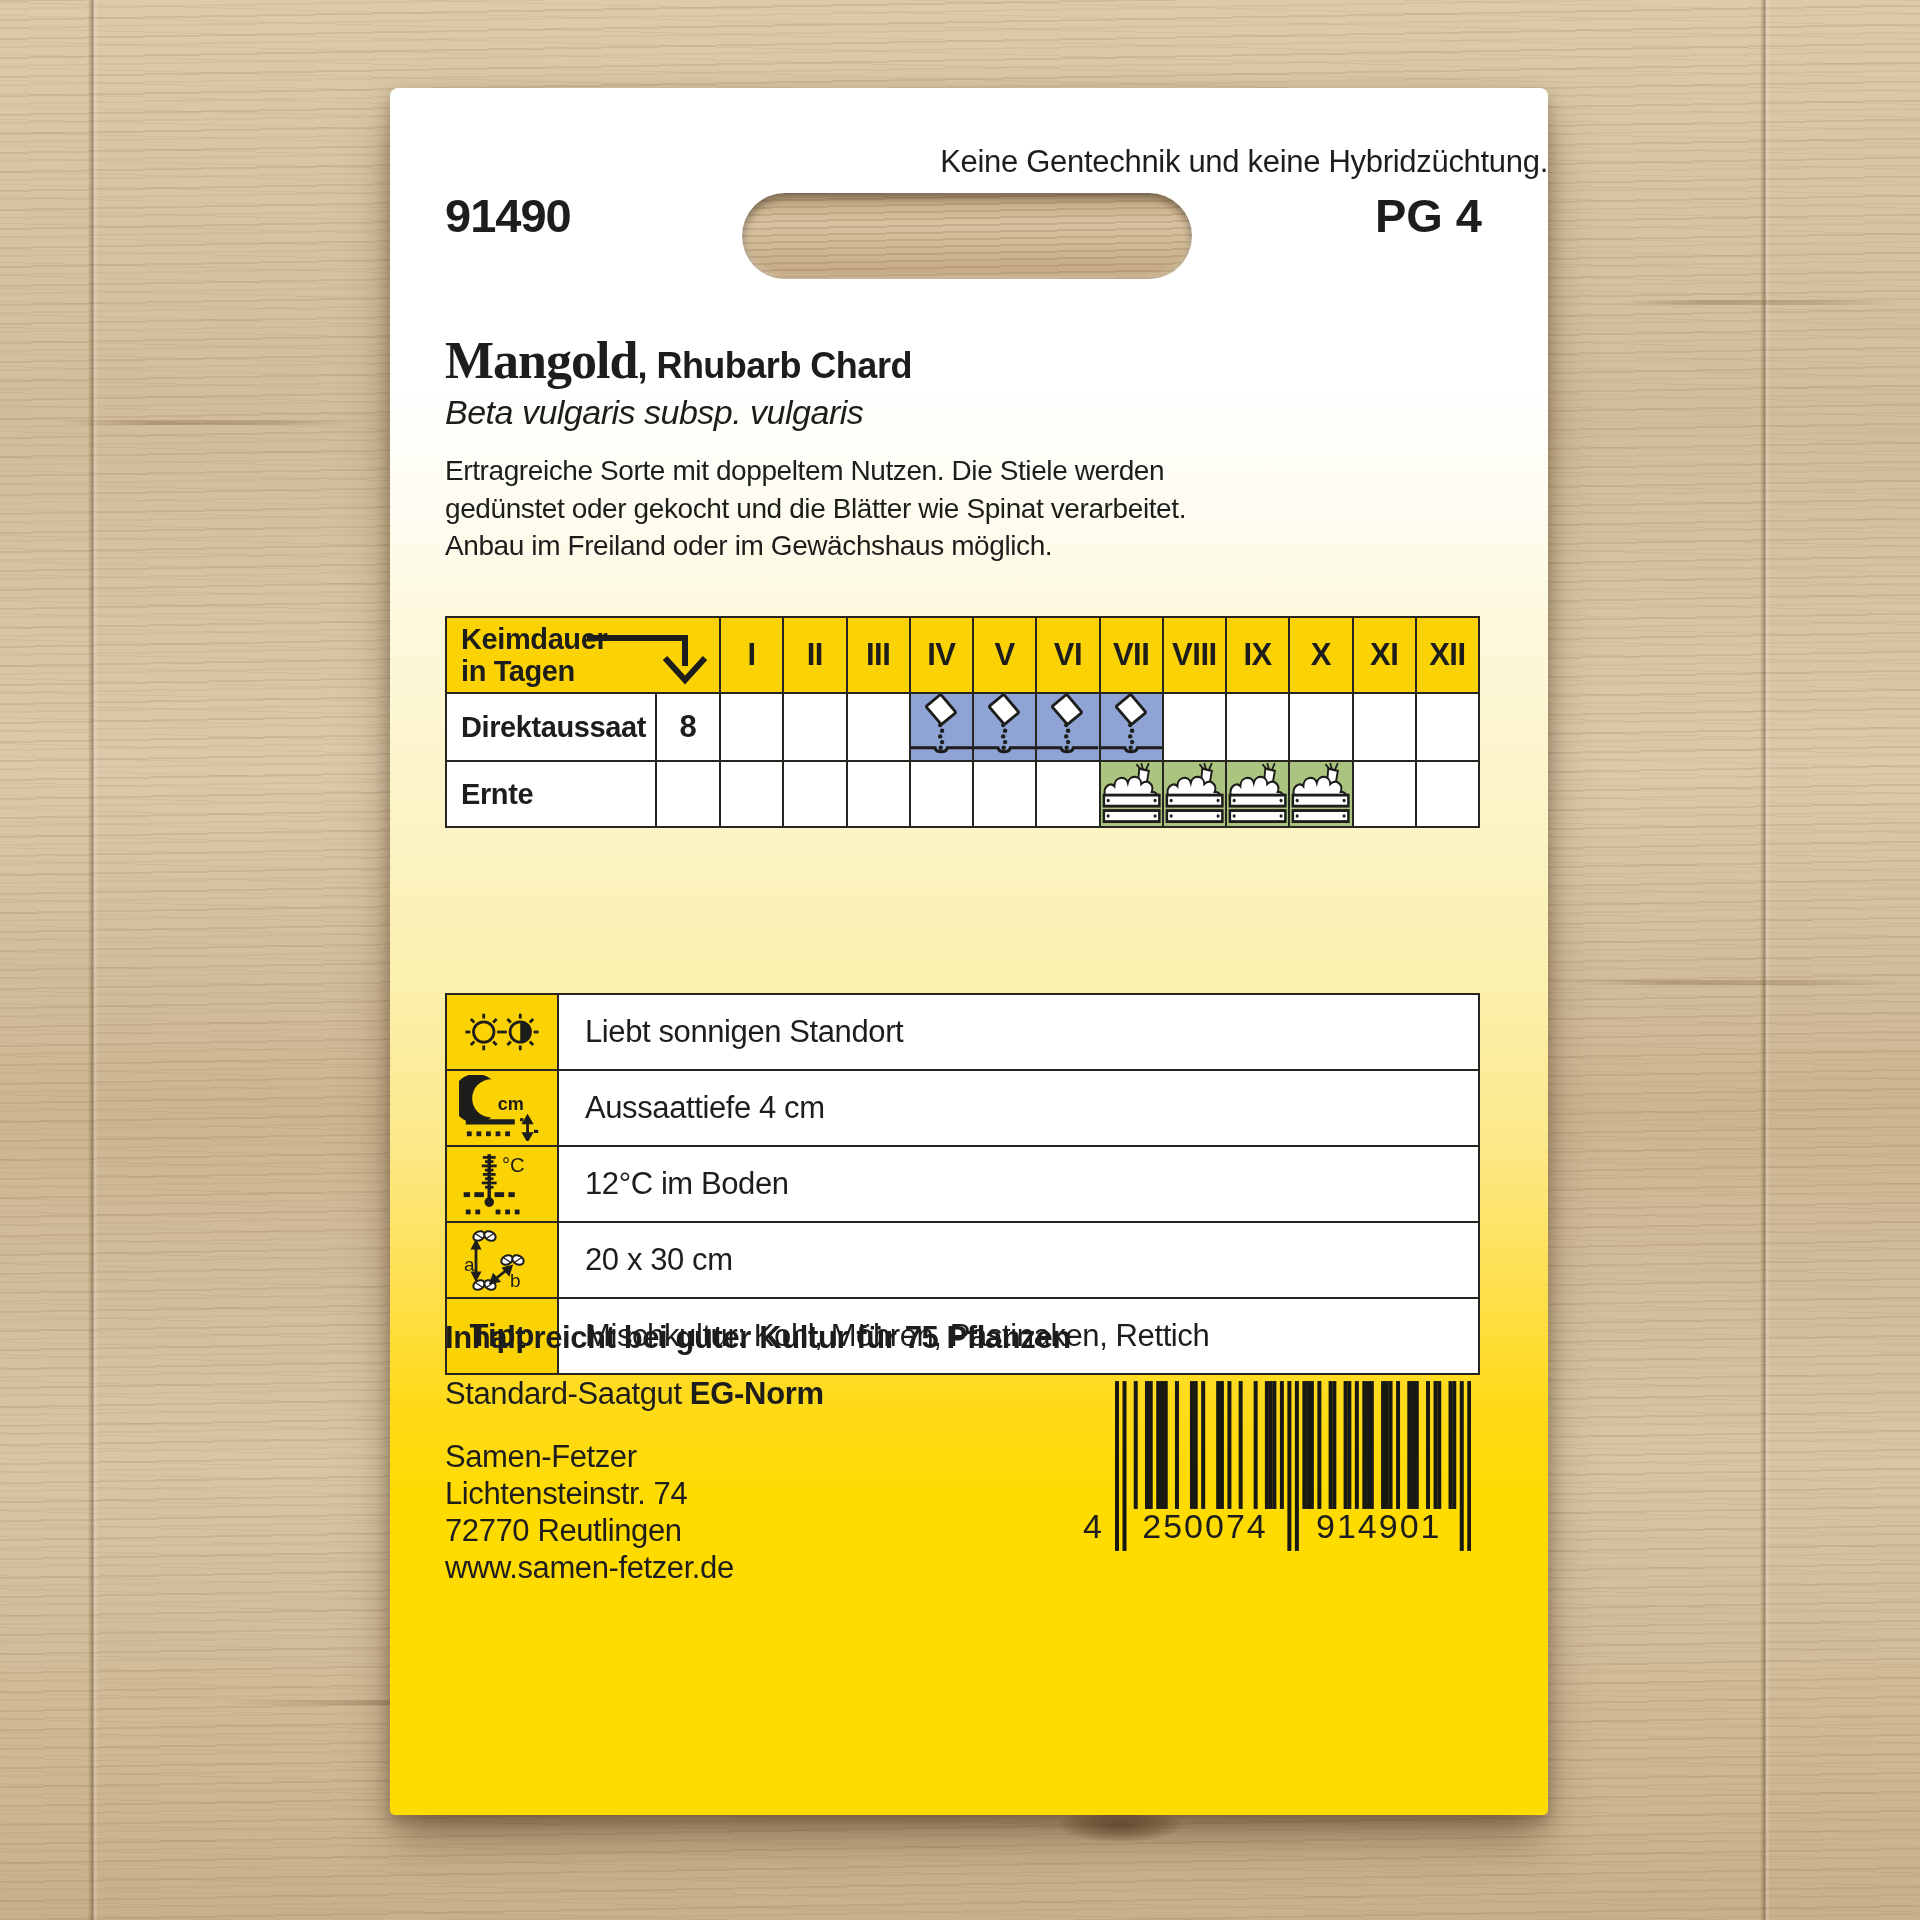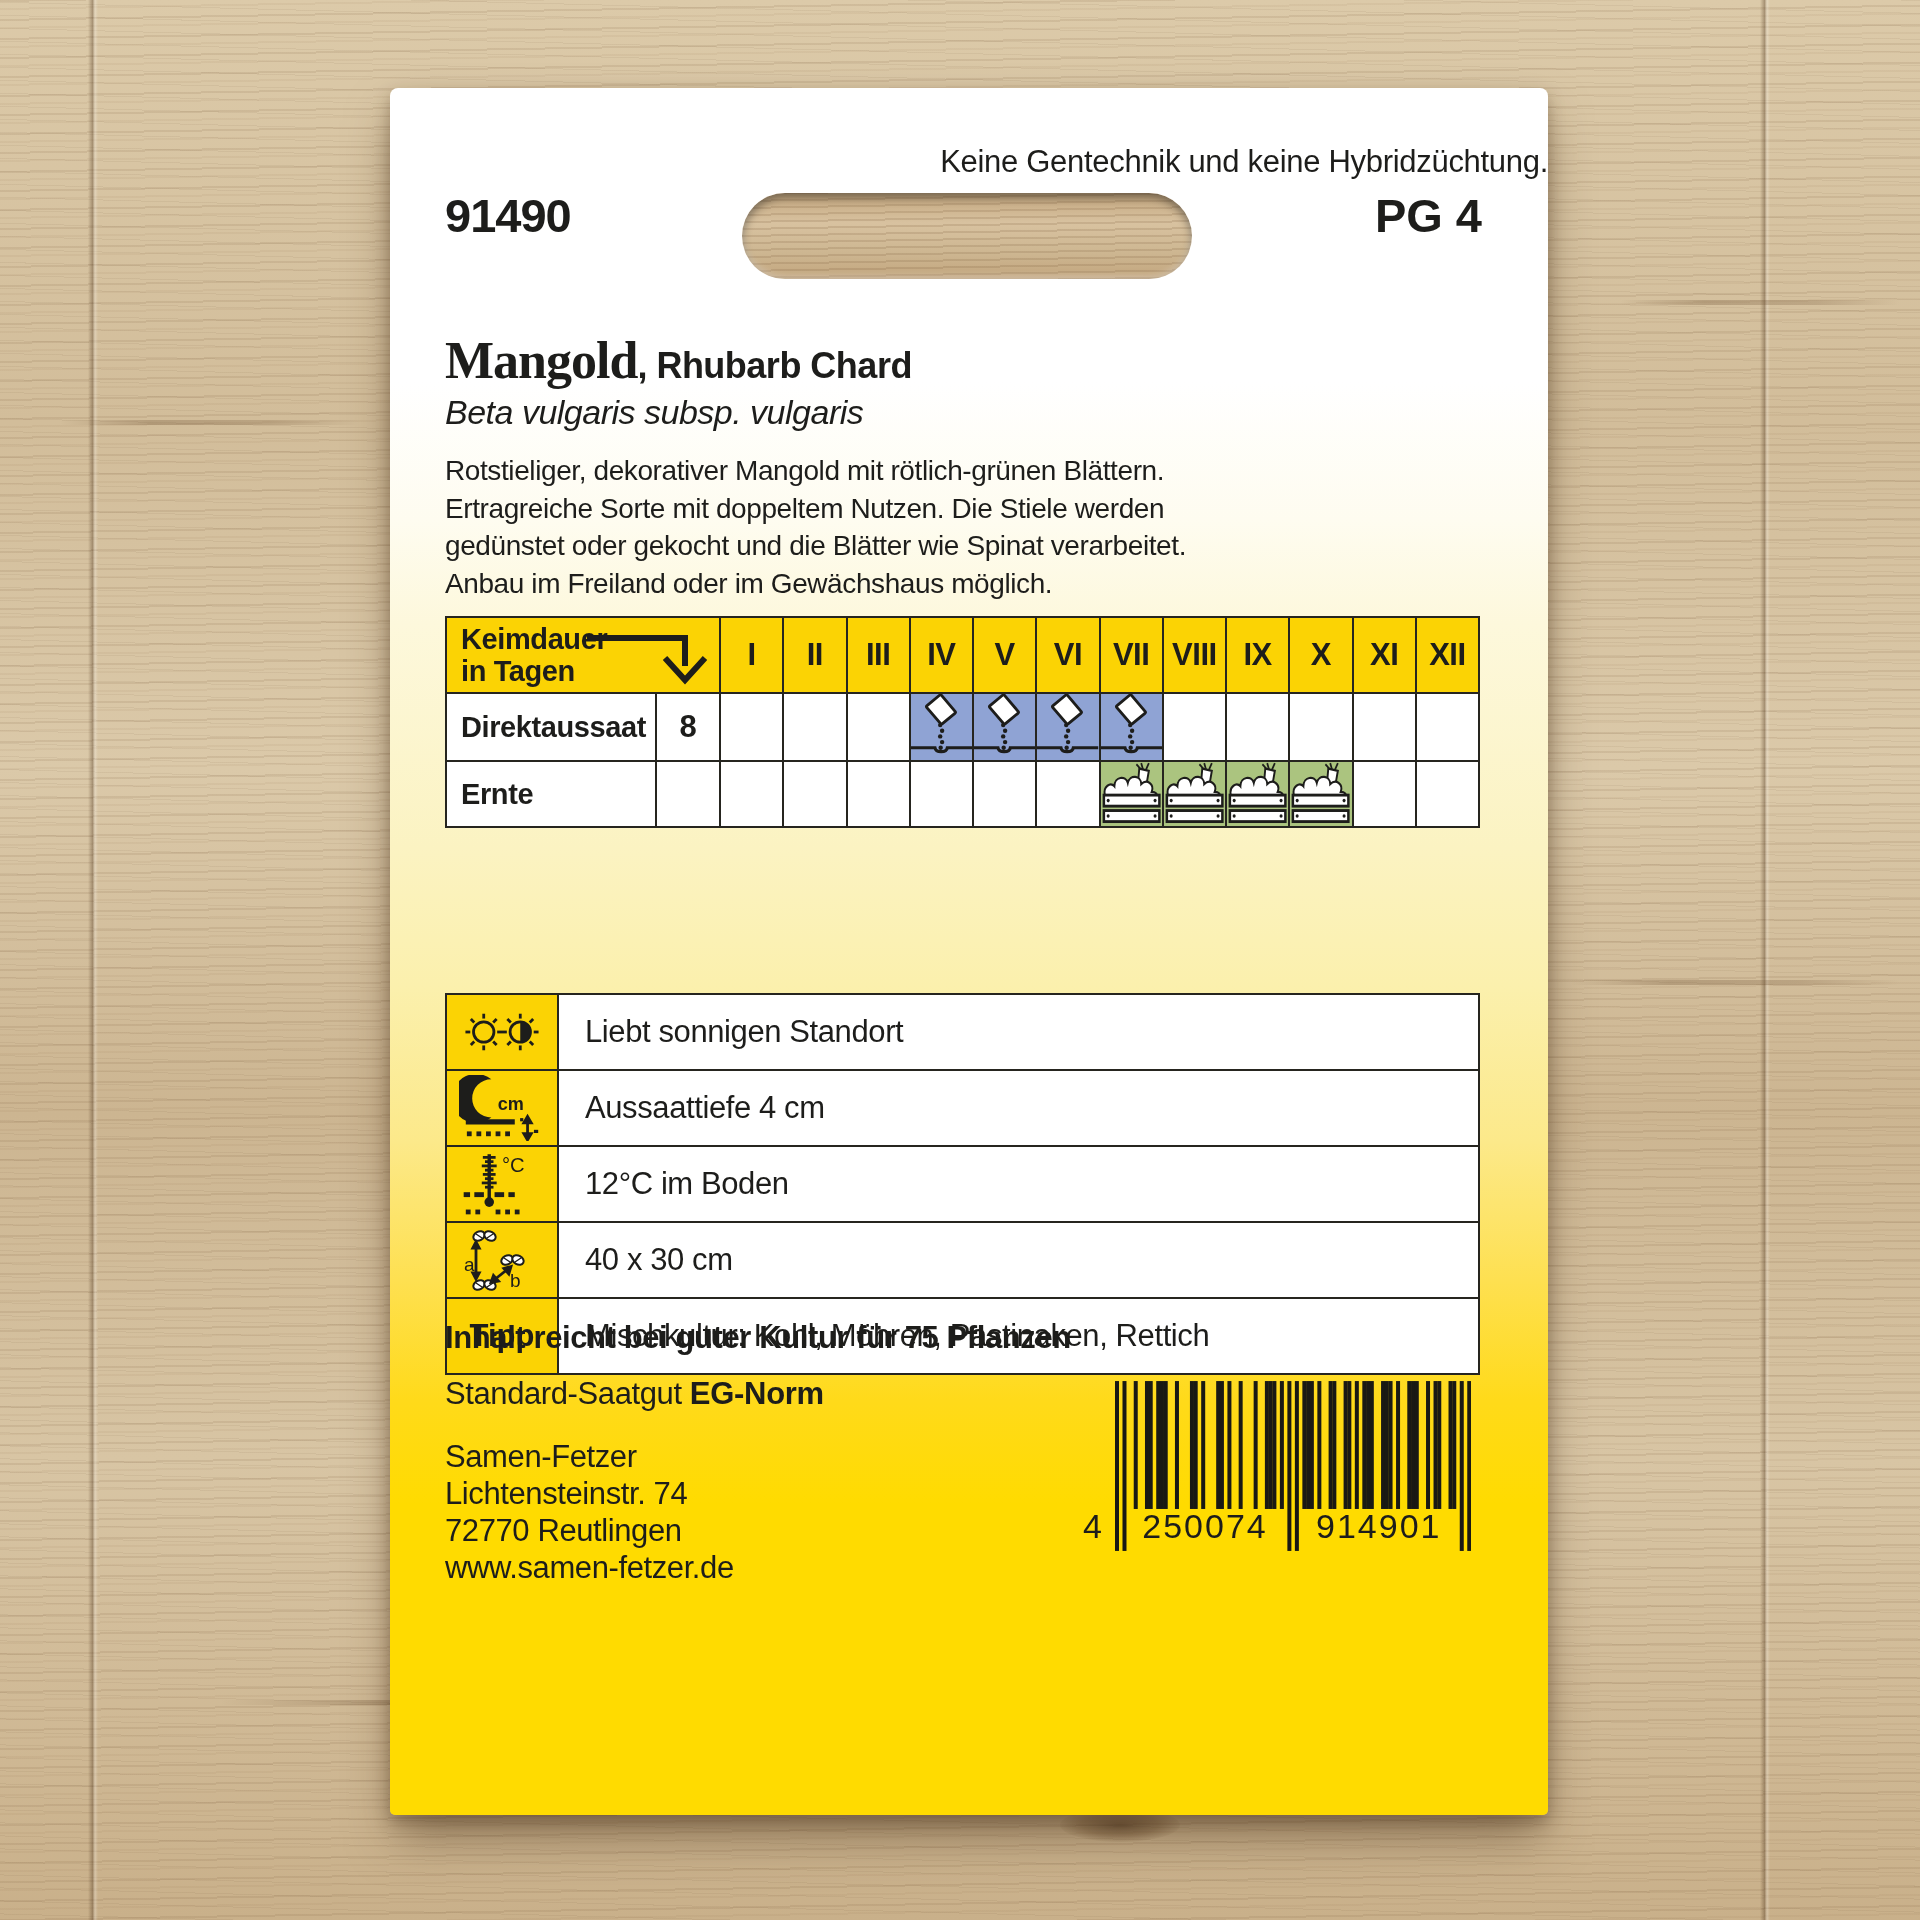--- a/index.html
+++ b/index.html
@@ -121,21 +121,20 @@
     <div class="pg">PG 4</div>
     <div class="euro-slot"></div>
 
     <div class="title-row">
       <span class="t-main">Mangold</span>
         <span class="t-suffix">, Rhubarb Chard</span>
     </div>
     <div class="botanical">Beta vulgaris subsp. vulgaris</div>
 
     <div class="desc">
-      <div>Rotstieliger, dekorativer Mangold mit rötlich-grünen Blättern.</div>
       <div>Ertragreiche Sorte mit doppeltem Nutzen. Die Stiele werden</div>
       <div>gedünstet oder gekocht und die Blätter wie Spinat verarbeitet.</div>
       <div>Anbau im Freiland oder im Gewächshaus möglich.</div>
     </div>
 
     <div class="cal">
       <div class="cal-row row-head">
         <div class="cal-cell cal-head-merged">
           <div class="cal-head-label">
             <div>Keimdauer</div>
@@ -446,21 +445,21 @@
               <path d="M14 15 L10.8 21 L17.2 21 Z"></path>
                 <path d="M14 52 L10.8 46 L17.2 46 Z"></path>
               <line x1="32" y1="53" x2="46" y2="42"></line>
               <path d="M29 55.5 L31.5 48.5 L36.5 54 Z"></path>
                 <path d="M49 39.5 L41.9 41.5 L46.8 47 Z"></path>
             </g>
             <text x="2" y="44" font-size="19" fill="#1d1d1b" font-family="Liberation Sans,sans-serif">a</text>
             <text x="48" y="60" font-size="19" fill="#1d1d1b" font-family="Liberation Sans,sans-serif">b</text>
           </svg>
         </div>
-        <div class="text-cell">40 x 30 cm</div>
+        <div class="text-cell">20 x 30 cm</div>
       </div>
 
       <div class="info-row">
         <div class="icon-cell tipp">Tipp</div>
         <div class="text-cell">Mischkultur: Kohl, Möhren, Pastinaken, Rettich</div>
       </div>
     </div>
 
     <div class="inhalt">Inhalt reicht bei guter Kultur für 75 Pflanzen</div>
     <div class="standard"><span>Standard-Saatgut </span><b>EG-Norm</b></div>

